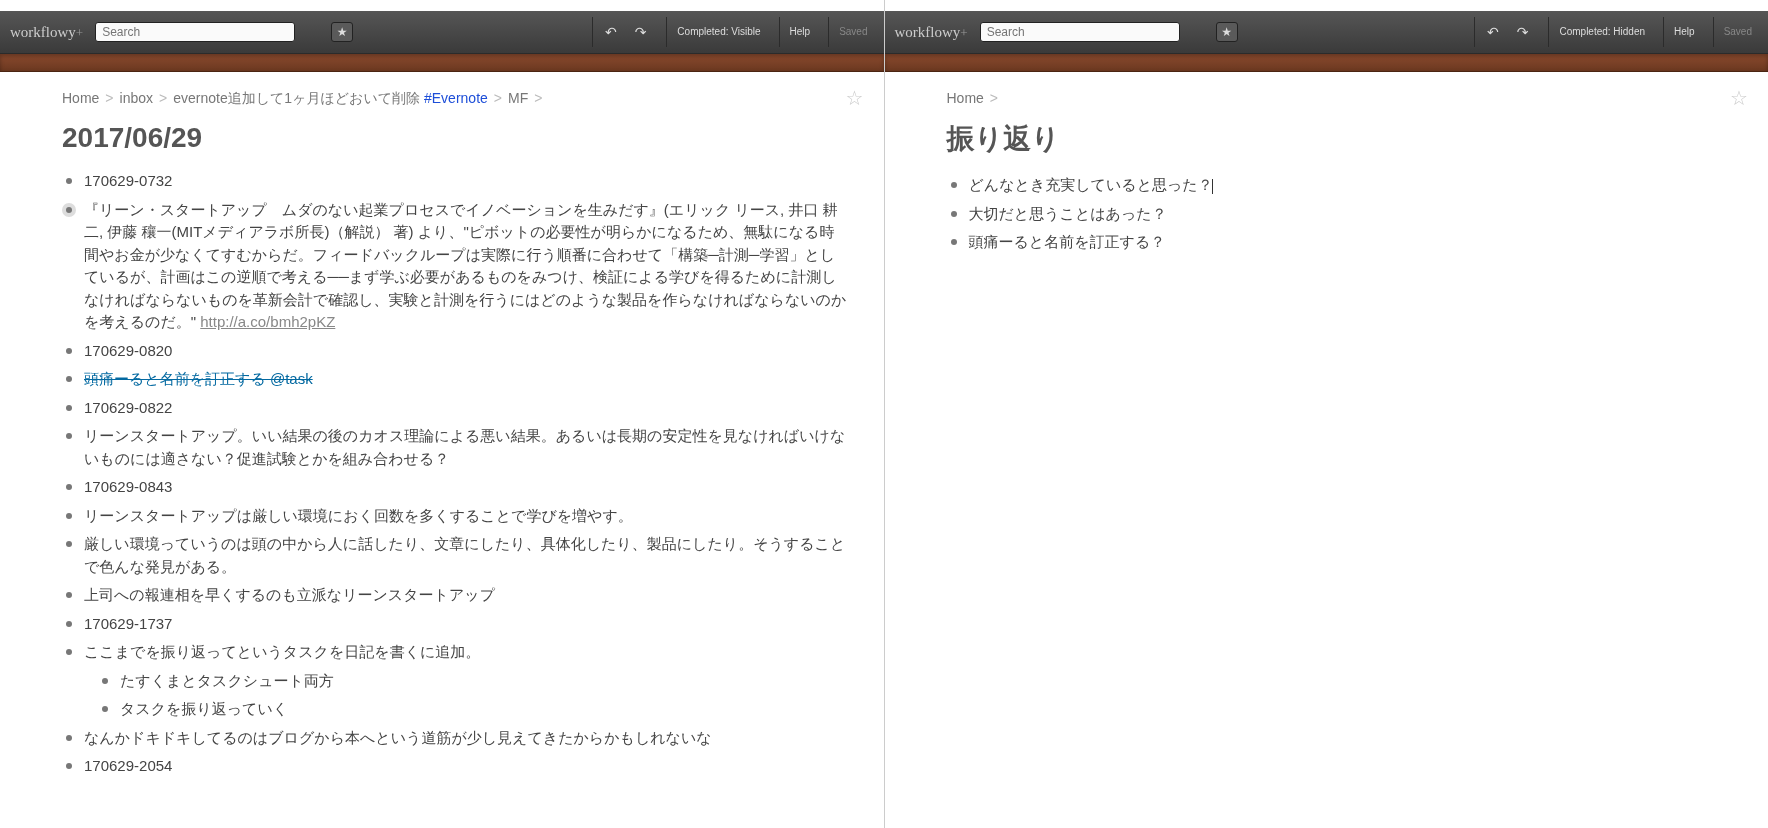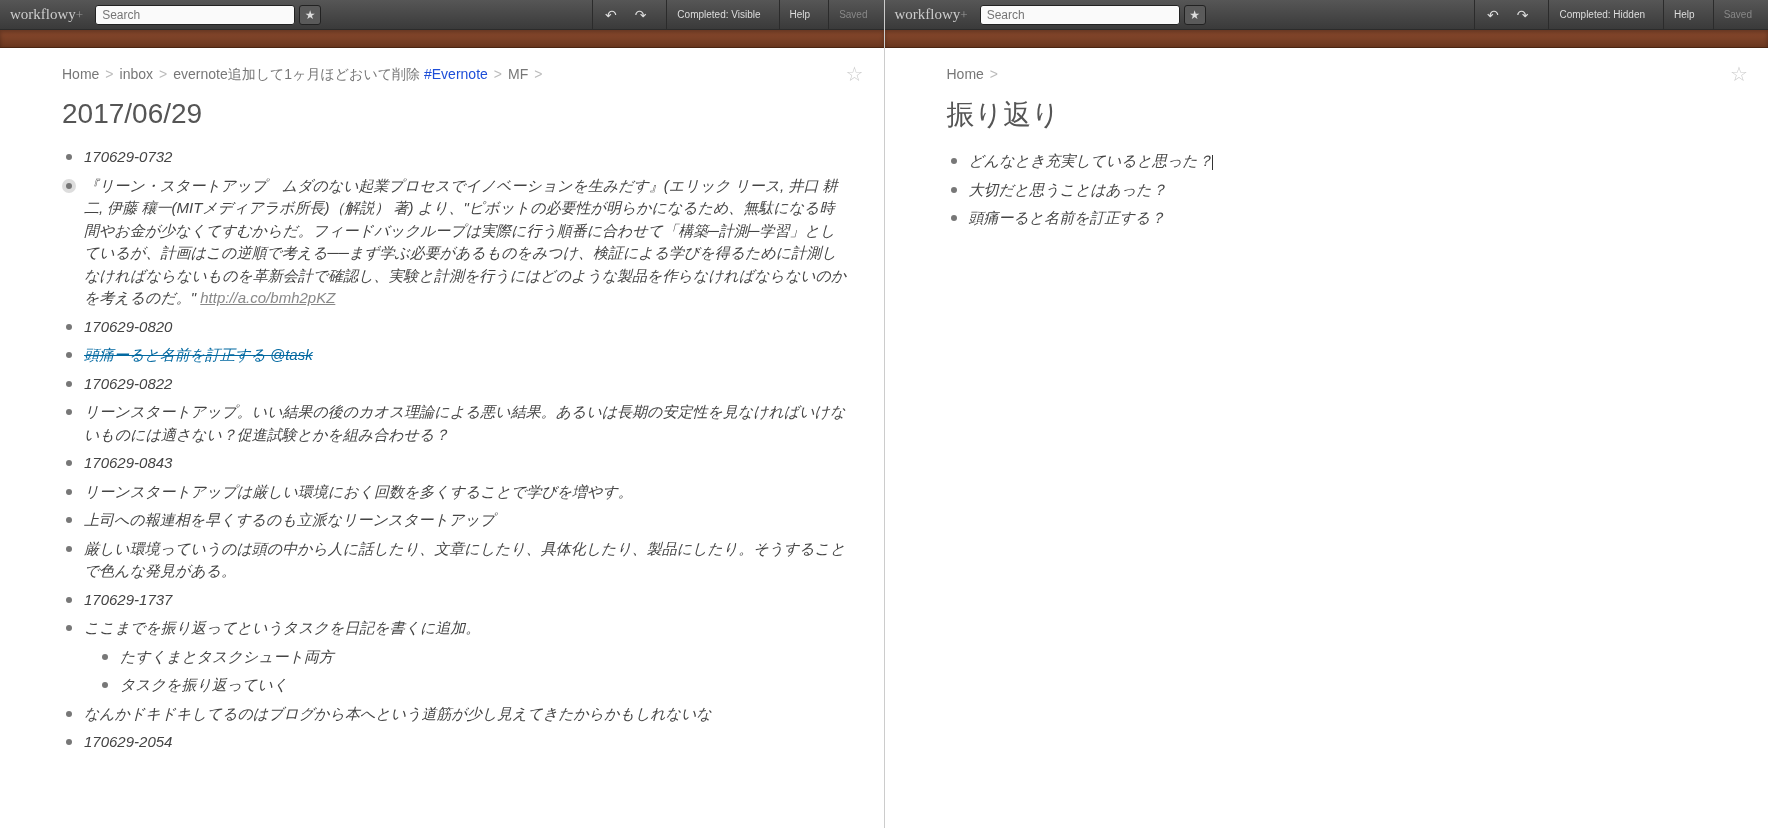--- a/index.html
+++ b/index.html
@@ -18,42 +18,44 @@
     display: flex;
     flex-direction: column;
     background: #fff;
     position: relative;
     border-right: 1px solid #ccc;
   }
   .pane:last-child { border-right: none; }
 
   
   .toolbar {
-    height: 30px;
+    height: 43px;
     background: linear-gradient(#565656, #3a3a3a);
     border-bottom: 1px solid #2b2b2b;
     display: flex;
     align-items: center;
     padding: 0 6px;
     gap: 8px;
     color: #ddd;
     font-size: 13px;
+    margin-top: 11px;
   }
   .logo {
     font-family: "Georgia", serif;
     font-size: 15px;
     font-weight: 500;
     color: #ccc;
     padding: 0 4px;
     white-space: nowrap;
   }
   .logo .plus { color: #999; font-size: 13px; }
   .search-wrap {
     display: flex;
     align-items: flex-end;
+    gap: 32px;
   }
   .search {
     height: 20px;
     width: 200px;
     background: #fafafa;
     border: 1px solid #222;
     border-radius: 3px;
     padding: 0 6px;
     font-size: 12px;
     color: #888;
@@ -116,35 +118,34 @@
     font-size: 14px;
     color: #888;
     margin-bottom: 14px;
   }
   .breadcrumb a { color: #777; text-decoration: none; }
   .breadcrumb .sep { color: #bbb; margin: 0 6px; }
   .breadcrumb .tag { color: #1d4ed8; }
 
   .title {
     font-size: 28px;
-    font-weight: 400;
+    font-weight: 700;
     color: #555;
     margin-bottom: 16px;
     font-family: "Helvetica Neue", Arial, sans-serif;
   }
 
   .outline { list-style: none; }
   .outline li {
     position: relative;
     padding-left: 22px;
     margin-bottom: 6px;
     font-size: 15px;
     line-height: 1.5;
     color: #444;
-    font-style: italic;
   }
   .outline li::before {
     content: "";
     position: absolute;
     left: 4px; top: 8px;
     width: 6px; height: 6px;
     background: #777;
     border-radius: 50%;
   }
   .outline li.hover-bullet::before {
@@ -202,22 +203,22 @@
       <div class="title">2017/06/29</div>
       <ul class="outline" id="outline-left">
           <li><span>170629-0732</span></li>
           <li class="hover-bullet"><span>『リーン・スタートアップ　ムダのない起業プロセスでイノベーションを生みだす』(エリック リース, 井口 耕二, 伊藤 穰一(MITメディアラボ所長)（解説） 著) より、"ピボットの必要性が明らかになるため、無駄になる時間やお金が少なくてすむからだ。フィードバックループは実際に行う順番に合わせて「構築─計測─学習」としているが、計画はこの逆順で考える──まず学ぶ必要があるものをみつけ、検証による学びを得るために計測しなければならないものを革新会計で確認し、実験と計測を行うにはどのような製品を作らなければならないのかを考えるのだ。" </span><a href="#">http://a.co/bmh2pKZ</a></li>
           <li><span>170629-0820</span></li>
           <li><span class="completed">頭痛ーると名前を訂正する @task</span></li>
           <li><span>170629-0822</span></li>
           <li><span>リーンスタートアップ。いい結果の後のカオス理論による悪い結果。あるいは長期の安定性を見なければいけないものには適さない？促進試験とかを組み合わせる？</span></li>
           <li><span>170629-0843</span></li>
           <li><span>リーンスタートアップは厳しい環境におく回数を多くすることで学びを増やす。</span></li>
+          <li><span>厳しい環境っていうのは頭の中から人に話したり、文章にしたり、具体化したり、製品にしたり。そうすることで色んな発見がある。</span></li>
           <li><span>上司への報連相を早くするのも立派なリーンスタートアップ</span></li>
-          <li><span>厳しい環境っていうのは頭の中から人に話したり、文章にしたり、具体化したり、製品にしたり。そうすることで色んな発見がある。</span></li>
           <li><span>170629-1737</span></li>
           <li><span>ここまでを振り返ってというタスクを日記を書くに追加。</span><ul class="outline">
               <li><span>たすくまとタスクシュート両方</span></li>
               <li><span>タスクを振り返っていく</span></li>
             </ul></li>
           <li><span>なんかドキドキしてるのはブログから本へという道筋が少し見えてきたからかもしれないな</span></li>
           <li><span>170629-2054</span></li>
         </ul>
     </div>
   </div>

